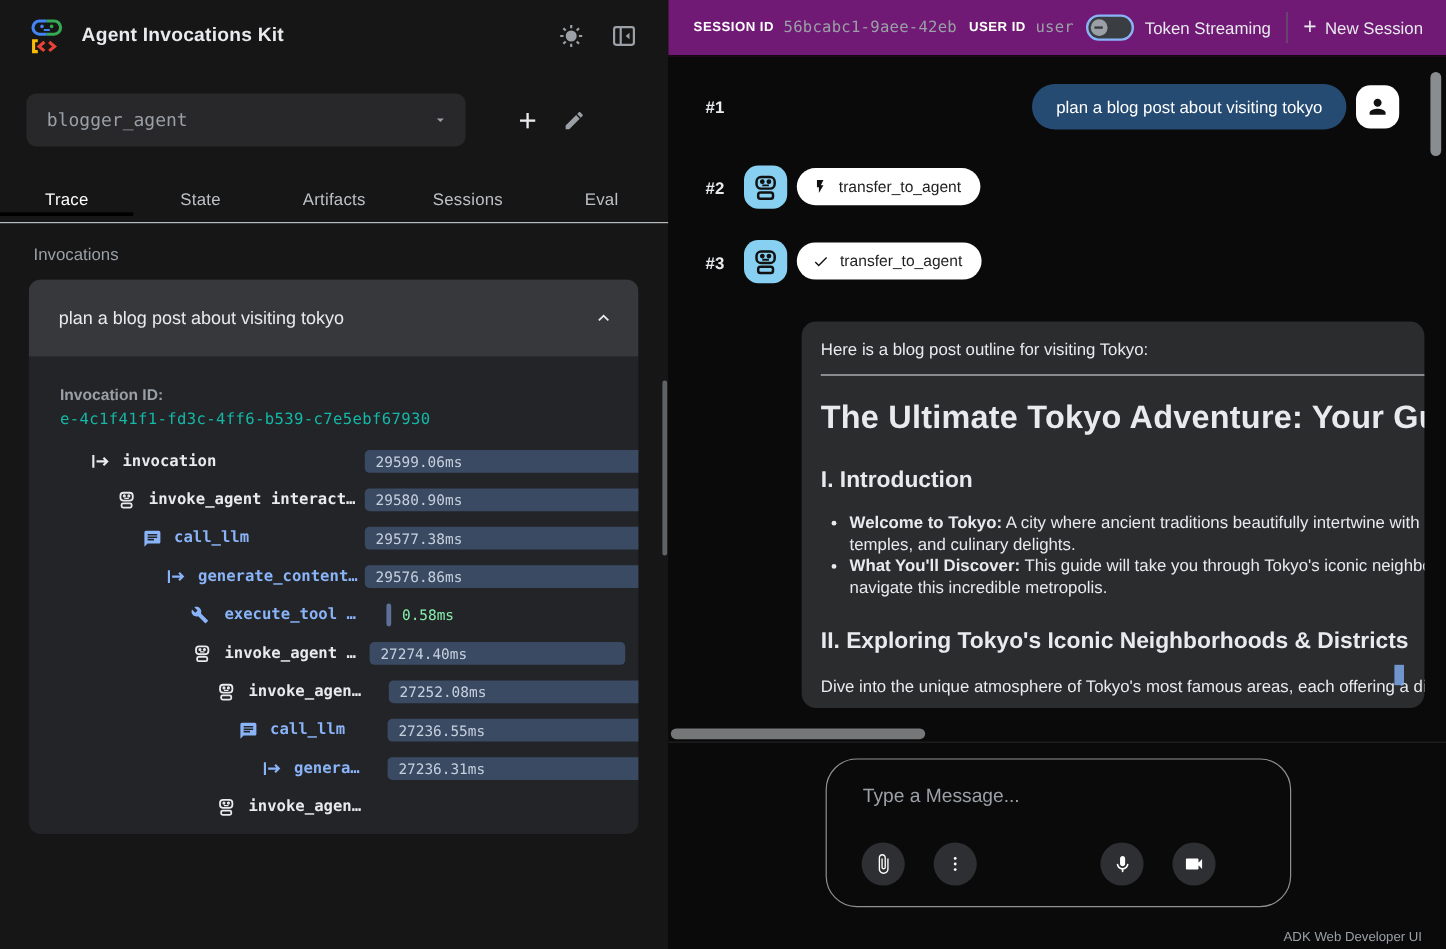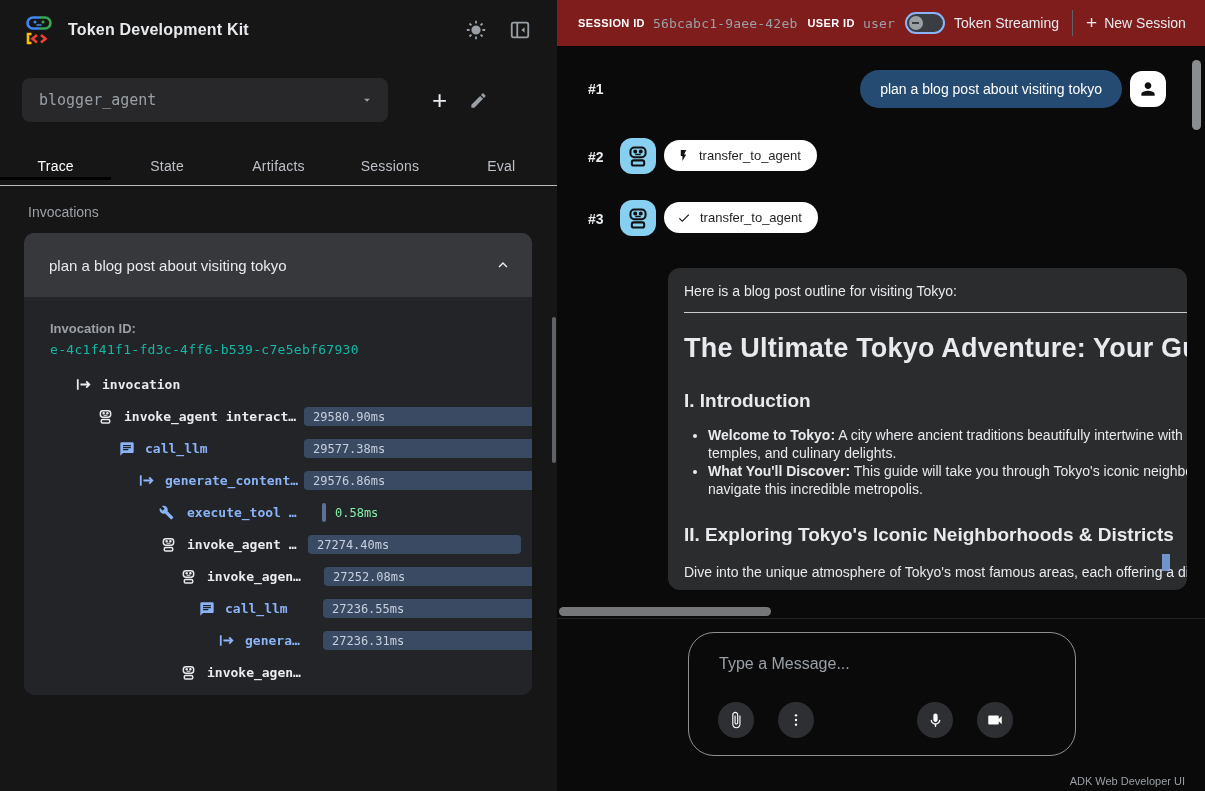--- a/index.html
+++ b/index.html
@@ -42,21 +42,21 @@
   .white { color:#e8eaed; }
   .blue { color:#8ab4f8; }
   .tbar { position:absolute; top:6px; height:19px; background:#3b4a63; border-radius:4px; display:flex; align-items:center; overflow:hidden; }
   .tbar .tdur { color:#c6d0dd; font-size:12px; font-family:"DejaVu Sans Mono", monospace; padding-left:9px; white-space:nowrap; }
   .tbar.mini { width:4px; background:#5b7196; }
   .tdur-out { position:absolute; top:9px; color:#86efac; font-size:12px; font-family:"DejaVu Sans Mono", monospace; white-space:nowrap; }
   .side-scroll-thumb { position:absolute; right:1px; top:317px; width:4px; height:146px; background:#5f6368; border-radius:2px; cursor:pointer; }
 
   
   .chatpanel { position:absolute; left:557px; top:0; width:648px; height:791px; background:#0a0a0a; }
-  .topbar { position:absolute; left:0; top:0; right:0; height:47px; background:#7f1d1d; display:flex; align-items:center;
+  .topbar { position:absolute; left:0; top:0; right:0; height:47px; background:#701a75; display:flex; align-items:center;
     padding:0 14px 0 21px; border-bottom:1px solid #000; }
   .tb-label { color:#fff; font-size:11px; font-weight:bold; letter-spacing:.4px; }
   .tb-value { color:#9aa0a6; font-size:13px; margin:0 10px 0 8px; letter-spacing:.2px; }
   .toggle { position:relative; width:40px; height:22px; border:2px solid #8ab4f8; border-radius:12px; background:#3a3d41;
     margin-right:9px; cursor:pointer; flex:none; }
   .toggle .thumb { position:absolute; left:2px; top:2px; width:14px; height:14px; border-radius:50%; background:#9aa0a6; }
   .toggle .thumb::after { content:""; position:absolute; left:3.5px; top:6px; width:7px; height:2px; background:#3a3d41; }
   .tb-toggle-label { color:#e8eaed; font-size:14px; }
   .tb-divider { width:1px; height:26px; background:#5f6368; margin:0 13px; }
   .new-session { display:flex; align-items:center; gap:7px; color:#e8eaed; font-size:14px; background:none; border:none; cursor:pointer; }
@@ -110,21 +110,21 @@
           <path d="M15 3.5 H9 a5.5 5.5 0 0 0 0 11 h6" fill="none" stroke="#4285f4" stroke-width="2.6"></path>
           <path d="M15 3.5 h6 a5.5 5.5 0 0 1 0 11 h-6" fill="none" stroke="#34a853" stroke-width="2.6"></path>
           <circle cx="11" cy="8" r="1.5" fill="#4285f4"></circle>
           <circle cx="19" cy="8" r="1.5" fill="#34a853"></circle>
           <path d="M12.5 11 h5" stroke="#4285f4" stroke-width="1.6"></path>
           <path d="M7.5 20 h-3.5 v9 h3.5" fill="none" stroke="#fbbc04" stroke-width="2.6"></path>
           <path d="M13 21 l-4.5 3.7 4.5 3.7" fill="none" stroke="#ea4335" stroke-width="2.6"></path>
           <path d="M17 21 l4.5 3.7 -4.5 3.7" fill="none" stroke="#ea4335" stroke-width="2.6"></path>
         </svg>
       </span>
-      <span class="app-title">Token Development Kit</span>
+      <span class="app-title">Agent Invocations Kit</span>
       <span class="spacer"></span>
       <button class="icon-btn" style="margin-right:14px;">
         <span style="display:flex;">
           <svg width="22" height="22" viewBox="0 0 24 24" fill="none" stroke="#9aa0a6" stroke-width="2">
             <circle cx="12" cy="12" r="4" fill="#9aa0a6"></circle>
             <path d="M12 2v3M12 19v3M2 12h3M19 12h3M4.9 4.9l2.1 2.1M17 17l2.1 2.1M19.1 4.9L17 7M7 17l-2.1 2.1"></path>
           </svg>
         </span>
       </button>
       <button class="icon-btn">
@@ -187,20 +187,23 @@
 
         <div class="tree">
 
           <div class="trow">
             <span class="ticon white" style="left:26px;">
               <svg width="16" height="15" viewBox="0 0 18 16" fill="none" stroke="currentColor" stroke-width="2">
                   <path d="M2 2v12M5 8h10M11.5 4.5 15 8l-3.5 3.5"></path>
                 </svg>
             </span>
             <span class="tlabel white" style="left:52px;">invocation</span>
+            <span class="tbar" style="left:254px;width:233px;">
+                <span class="tdur">29599.06ms</span>
+              </span>
           </div>
 
           <div class="trow">
             <span class="ticon white" style="left:48px;">
               <svg width="15" height="16" viewBox="0 0 16 16" fill="none" stroke="currentColor" stroke-width="1.6">
                   <rect x="2.5" y="1.2" width="11" height="7" rx="2.8"></rect>
                   <circle cx="6" cy="4" r="0.6" fill="currentColor"></circle>
                   <circle cx="10" cy="4" r="0.6" fill="currentColor"></circle>
                   <path d="M6 6.2h4" stroke-width="1.1"></path>
                   <rect x="3.5" y="10.6" width="9" height="3.8" rx="1.4"></rect>

